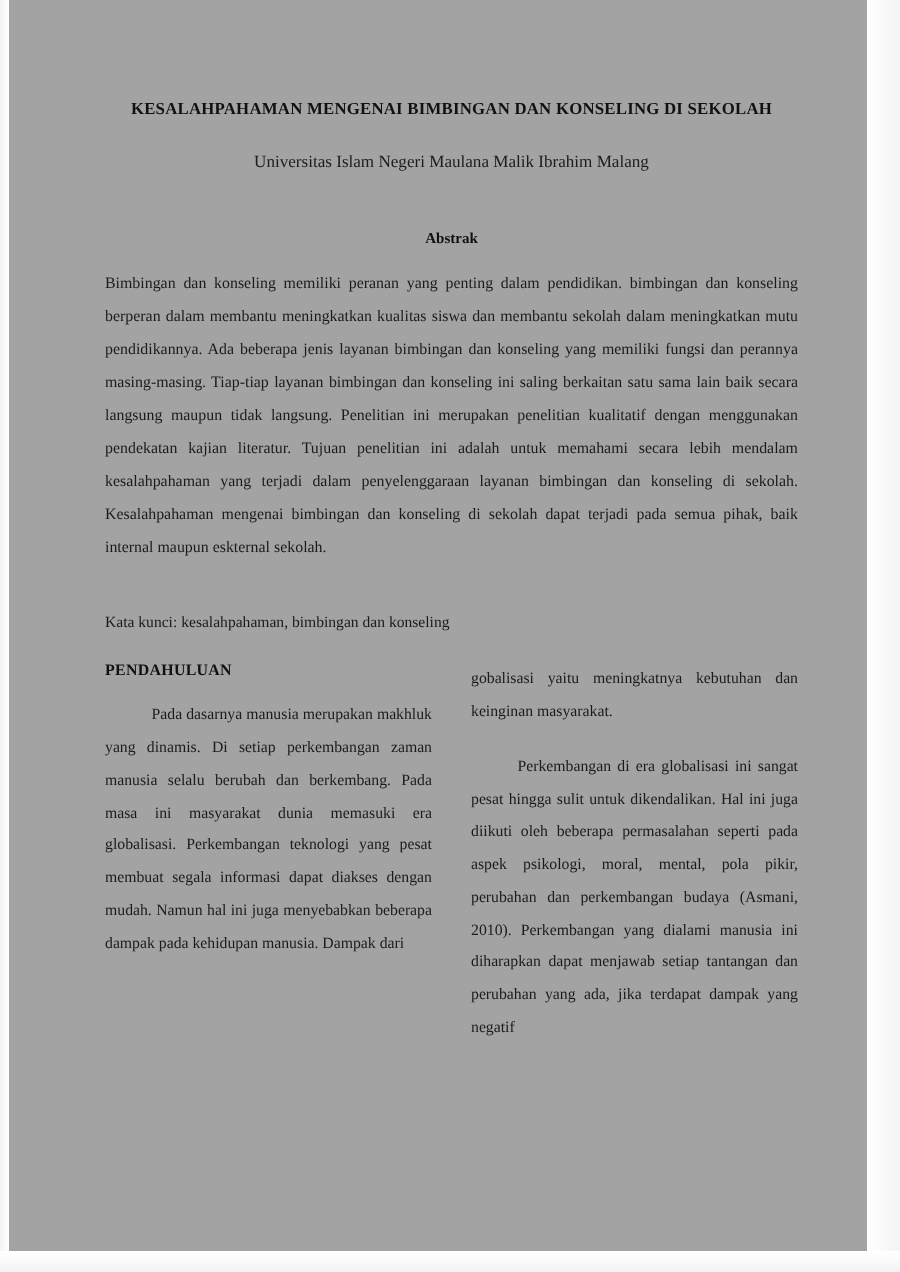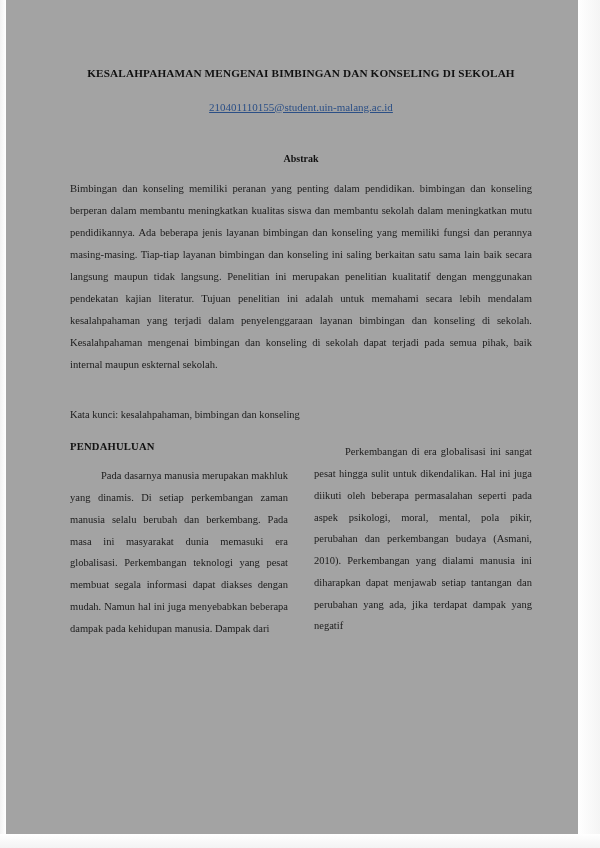--- a/index.html
+++ b/index.html
@@ -158,38 +158,37 @@
 
   <div class="scan-edge-left"></div>
   <div class="scan-edge-right"></div>
   <div class="scan-edge-bottom"></div>
 
   <div class="content">
 
     <h1 class="title">KESALAHPAHAMAN MENGENAI BIMBINGAN DAN KONSELING DI SEKOLAH</h1>
 
 
+    <div class="affiliation">Universitas Islam Negeri Maulana Malik Ibrahim Malang</div>
 
-    <div class="email-line">
-      <span class="email-link">210401110155@student.uin-malang.ac.id</span>
-    </div>
 
     <div class="abstract-heading">Abstrak</div>
 
     <div class="abstract-body">Bimbingan dan konseling memiliki peranan yang penting dalam pendidikan. bimbingan dan konseling berperan dalam membantu meningkatkan kualitas siswa dan membantu sekolah dalam meningkatkan mutu pendidikannya. Ada beberapa jenis layanan bimbingan dan konseling yang memiliki fungsi dan perannya masing-masing. Tiap-tiap layanan bimbingan dan konseling ini saling berkaitan satu sama lain baik secara langsung maupun tidak langsung. Penelitian ini merupakan penelitian kualitatif dengan menggunakan pendekatan kajian literatur. Tujuan penelitian ini adalah untuk memahami secara lebih mendalam kesalahpahaman yang terjadi dalam penyelenggaraan layanan bimbingan dan konseling di sekolah. Kesalahpahaman mengenai bimbingan dan konseling di sekolah dapat terjadi pada semua pihak, baik internal maupun eskternal sekolah.</div>
 
     <div class="keywords">Kata kunci: kesalahpahaman, bimbingan dan konseling</div>
 
     <div class="columns">
 
       <div class="col col-left">
         <div class="section-heading">PENDAHULUAN</div>
         <p class="indent">Pada dasarnya manusia merupakan makhluk yang dinamis. Di setiap perkembangan zaman manusia selalu berubah dan berkembang. Pada masa ini masyarakat dunia memasuki era globalisasi. Perkembangan teknologi yang pesat membuat segala informasi dapat diakses dengan mudah. Namun hal ini juga menyebabkan beberapa dampak pada kehidupan manusia. Dampak dari</p>
       </div>
 
       <div class="col col-right">
+        <p>gobalisasi yaitu meningkatnya kebutuhan dan keinginan masyarakat.</p>
         <p class="indent">Perkembangan di era globalisasi ini sangat pesat hingga sulit untuk dikendalikan. Hal ini juga diikuti oleh beberapa permasalahan seperti pada aspek psikologi, moral, mental, pola pikir, perubahan dan perkembangan budaya (Asmani, 2010). Perkembangan yang dialami manusia ini diharapkan dapat menjawab setiap tantangan dan perubahan yang ada, jika terdapat dampak yang negatif</p>
       </div>
 
     </div>
 
   </div>
 </div>
 
 </body></html>

